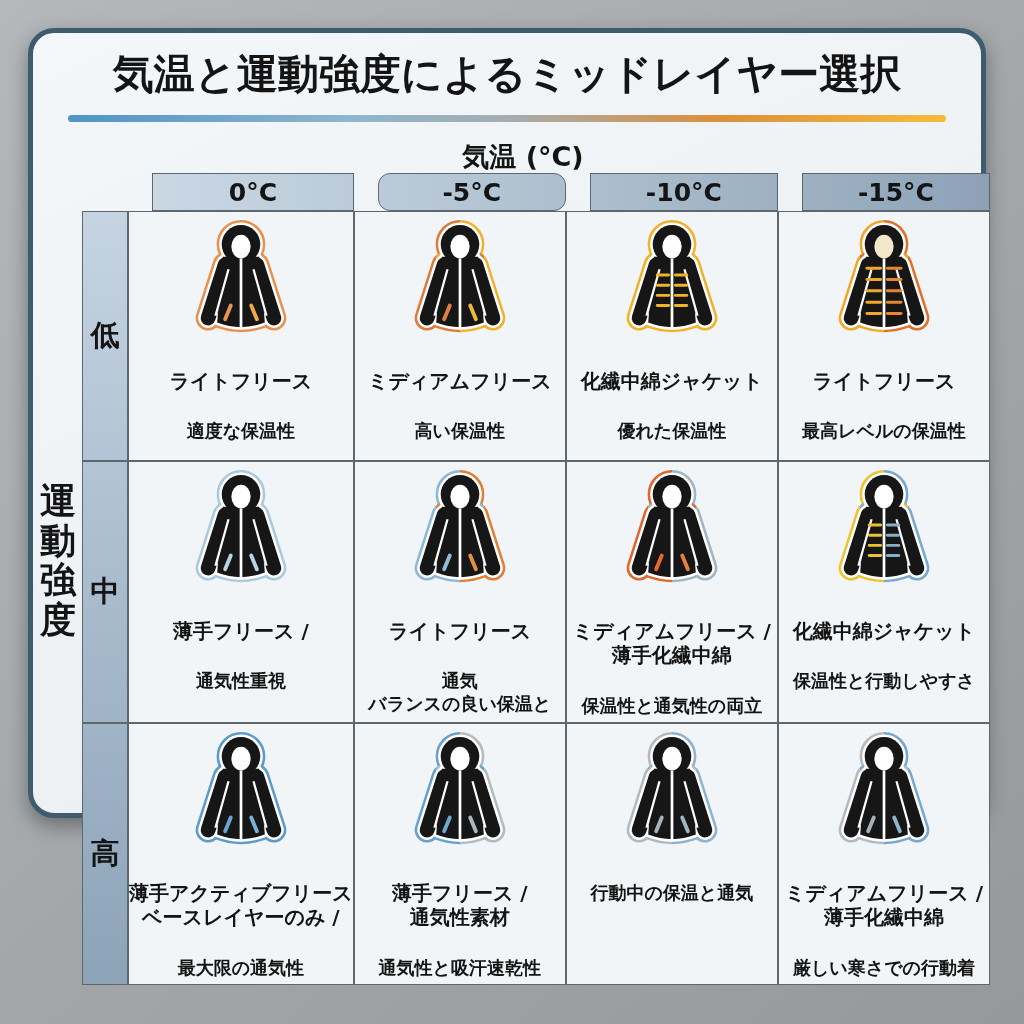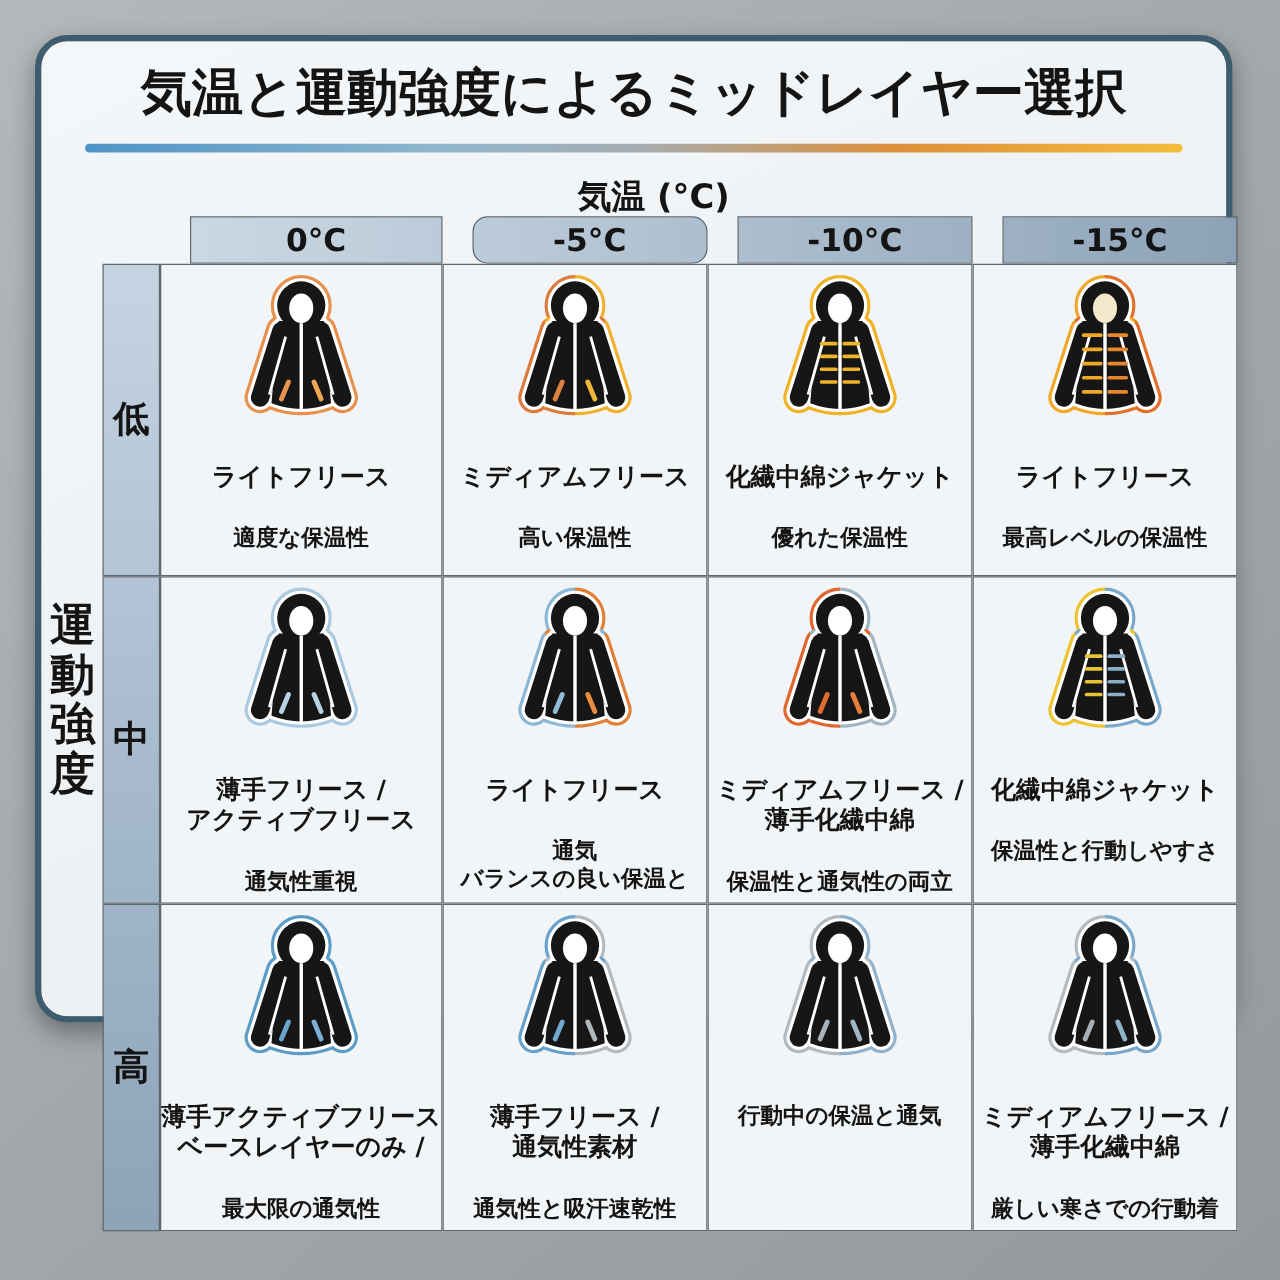--- a/index.html
+++ b/index.html
@@ -262,21 +262,20 @@
               </g>
               <ellipse cx="60" cy="27" rx="8.5" ry="10.5" fill="#ffffff"></ellipse>
               <line x1="60" y1="37.5" x2="60" y2="100" stroke="#ffffff" stroke-width="2.4"></line>
               <line x1="49" y1="47" x2="37.5" y2="88" stroke="#ffffff" stroke-width="2"></line>
               <line x1="71" y1="47" x2="82.5" y2="88" stroke="#ffffff" stroke-width="2"></line>
               <line x1="51" y1="79" x2="46" y2="91" stroke="#b8d4e4" stroke-width="3.4" stroke-linecap="round"></line>
               <line x1="69" y1="79" x2="74" y2="91" stroke="#b8d4e4" stroke-width="3.4" stroke-linecap="round"></line>
             </svg></div>
           <div class="name">
             <div class="nline">薄手フリース /</div>
-            <div class="nline">アクティブフリース</div>
           </div>
           <div class="desc">
             <div class="dline">通気性重視</div>
           </div>
         </div>
         <div class="mcell bodycell">
           <div class="iconwrap"><svg viewBox="0 0 120 112" width="138" height="127">
               <defs>
                 <linearGradient id="halo11" x1="0" y1="0" x2="1" y2="0">
                   <stop offset="0" stop-color="#8cb8d8"></stop>

